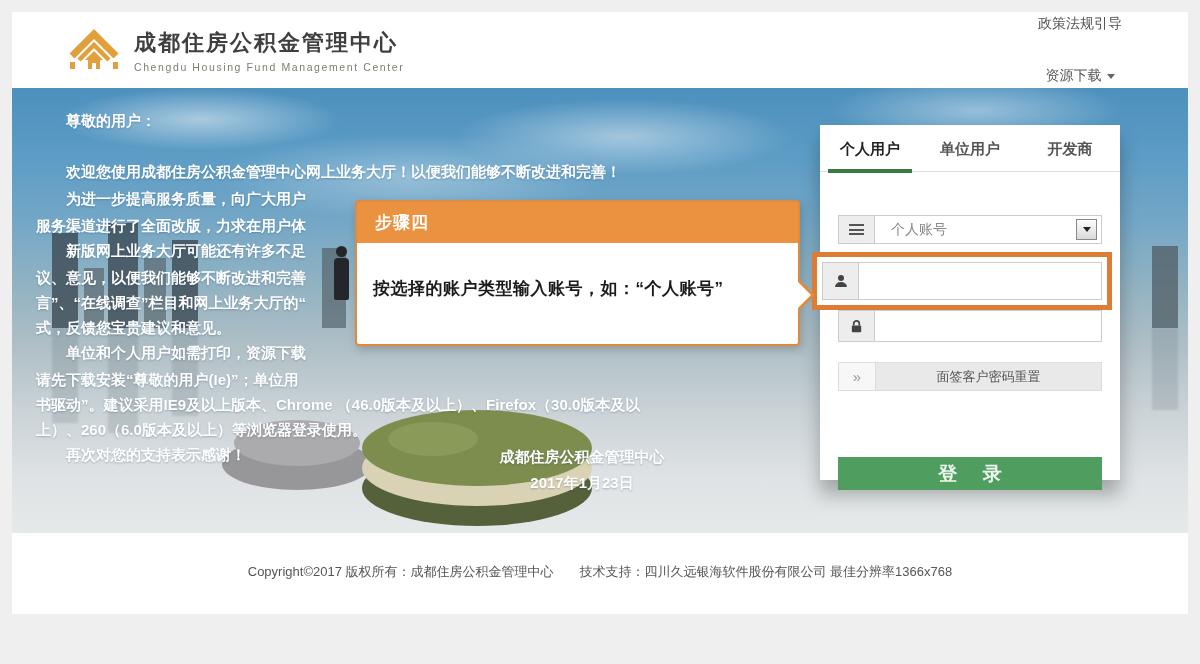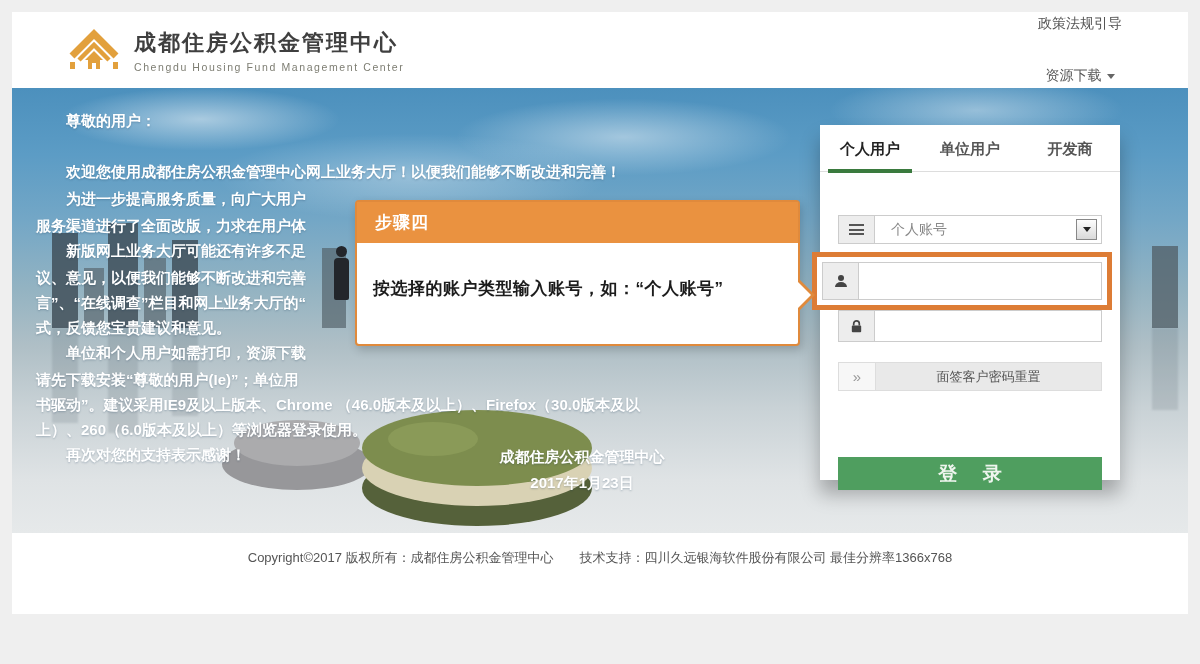--- a/index.html
+++ b/index.html
@@ -92,21 +92,21 @@
   .slider { top:237px; height:29px; border:1px solid #ddd; background:#e9e9e9; }
   .knob { width:37px; background:#f7f7f7; border-right:1px solid #ddd; color:#999;
     font-size:15px; display:flex; align-items:center; justify-content:center; cursor:grab; flex:none; }
   .slider-txt { flex:1; display:flex; align-items:center; justify-content:center;
     font-size:13px; color:#555; }
   .login-btn { position:absolute; left:18px; right:18px; top:290px; height:33px;
     background:#4f9e5f; border:none; color:#eef5ee; font-size:19px; font-weight:bold;
     letter-spacing:10px; cursor:pointer; text-indent:10px;margin-top:42px; }
 
   
-  .ftr { height:81px; background:#fff; text-align:center; padding-top:16px; }
+  .ftr { height:81px; background:#fff; text-align:center; padding-top:30px; }
   .ftr-line { font-size:13px; color:#555; }
   .ftr-line .sep { display:inline-block; width:26px; }
   svg .g { fill:#e2a03c; }
 </style>
 </head>
 <body>
 
 <div class="page">
 
   <div class="hdr">

